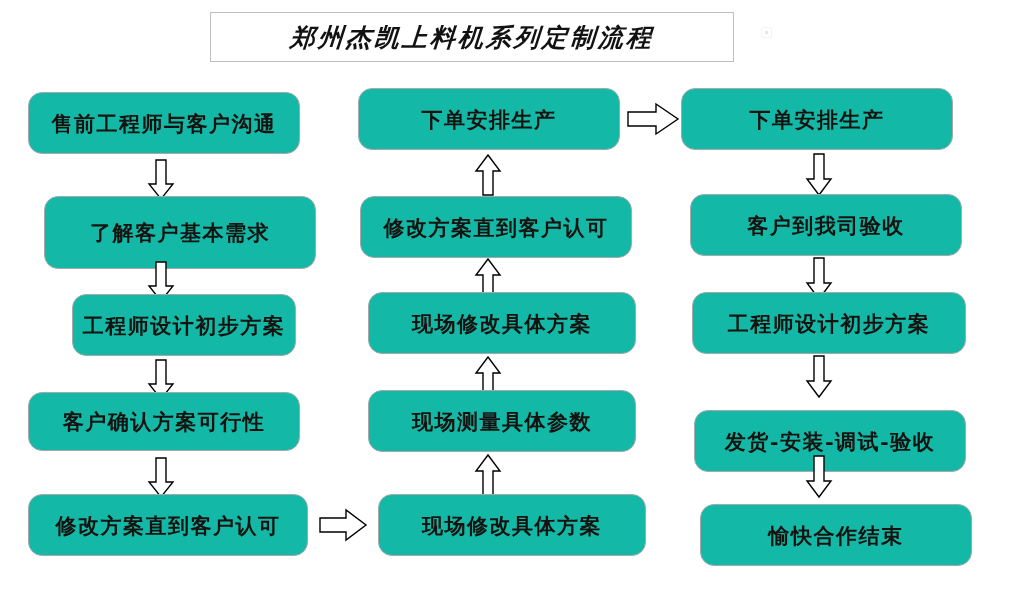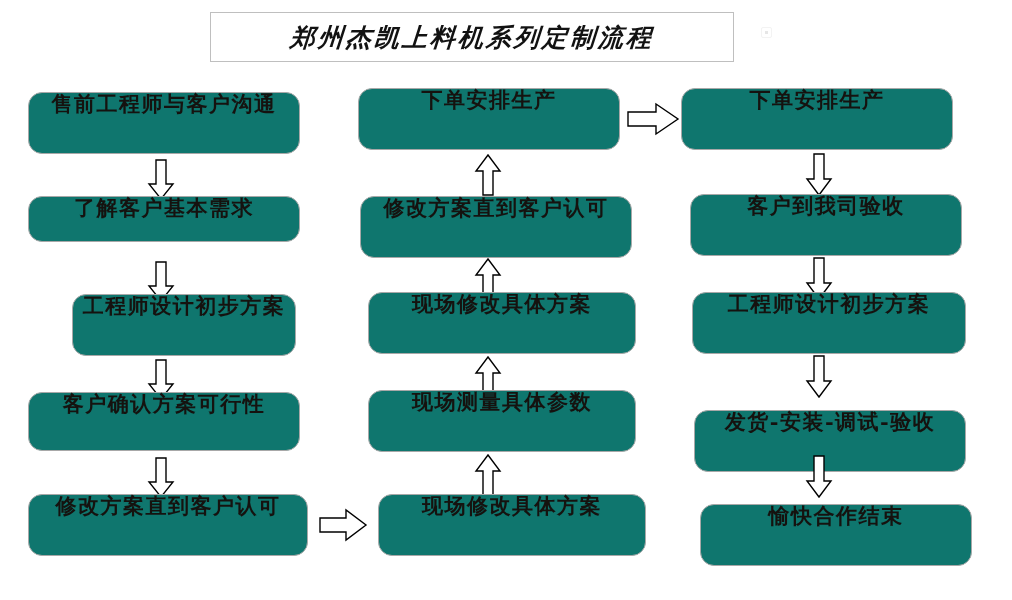--- a/index.html
+++ b/index.html
@@ -47,23 +47,23 @@
     transform: skewX(-4deg);
     white-space: nowrap;
   }
 
   
   .node {
     position: absolute;
     box-sizing: border-box;
     border: 1px solid #a8a8a8;
     border-radius: 14px;
-    background: #0f766e;
+    background: #14b8a6;
     display: flex;
-    align-items: flex-start;
+    align-items: center;
     justify-content: center;
   }
   .node-label {
     font-family: "DejaVu Serif", "Liberation Serif", serif;
     font-size: 21px;
     font-weight: 700;
     color: #15120f;
     letter-spacing: 1.5px;
     white-space: nowrap;
     line-height: 1;
@@ -118,21 +118,21 @@
   <div class="node" style="left:28px; top:92px; width:272px; height:62px;">
     <span class="node-label">售前工程师与客户沟通</span>
   </div>
 
   <div class="arrow" style="left:145px; top:160px; width:32px; height:40px;">
     <svg viewBox="0 0 32 40" width="32" height="40">
       <polygon points="11,0 21,0 21,24 28,24 16,39 4,24 11,24"></polygon>
     </svg>
   </div>
 
-  <div class="node" style="left:28px; top:196px; width:272px; height:46px;">
+  <div class="node" style="left:44px; top:196px; width:272px; height:73px;">
     <span class="node-label">了解客户基本需求</span>
   </div>
 
   <div class="arrow" style="left:145px; top:262px; width:32px; height:40px;">
     <svg viewBox="0 0 32 40" width="32" height="40">
       <polygon points="11,0 21,0 21,24 28,24 16,39 4,24 11,24"></polygon>
     </svg>
   </div>
 
   <div class="node" style="left:28px; top:294px; width:224px; height:62px;margin-left:44px;">

